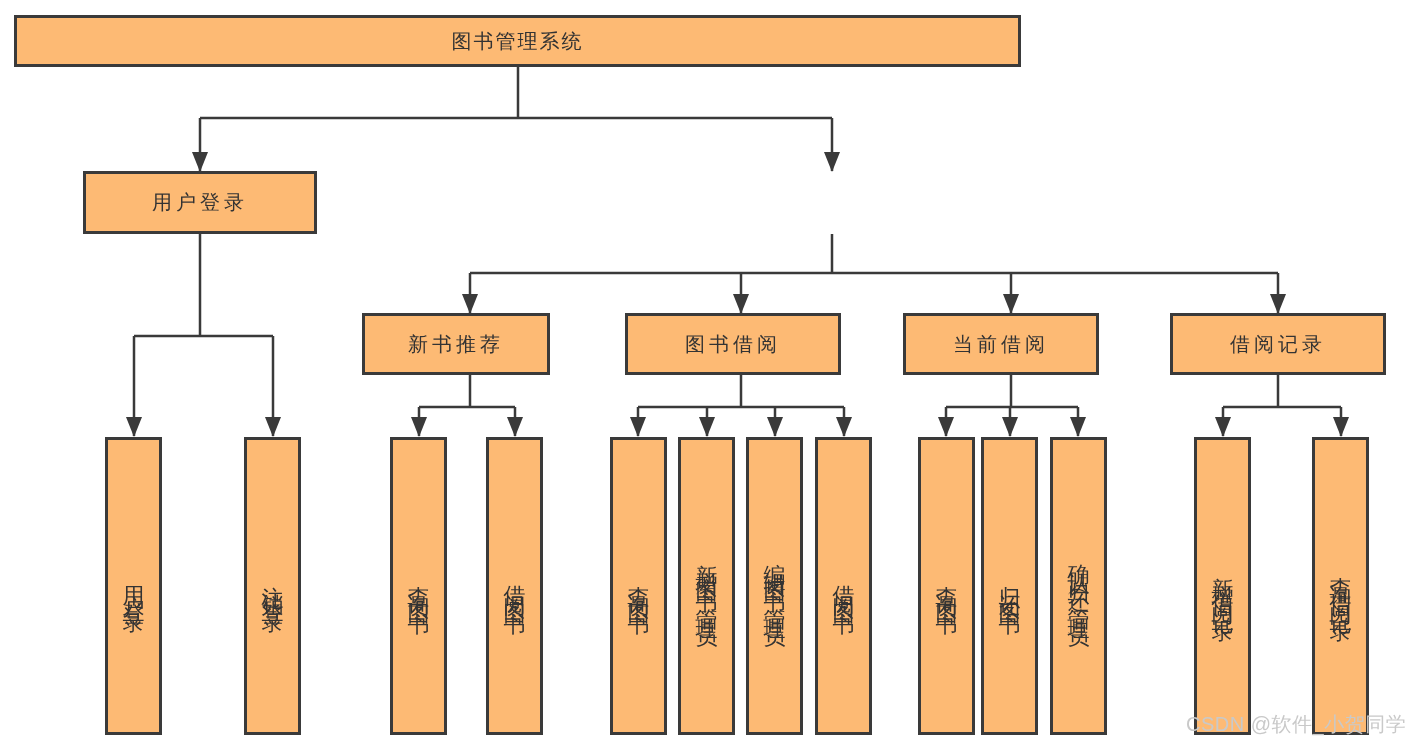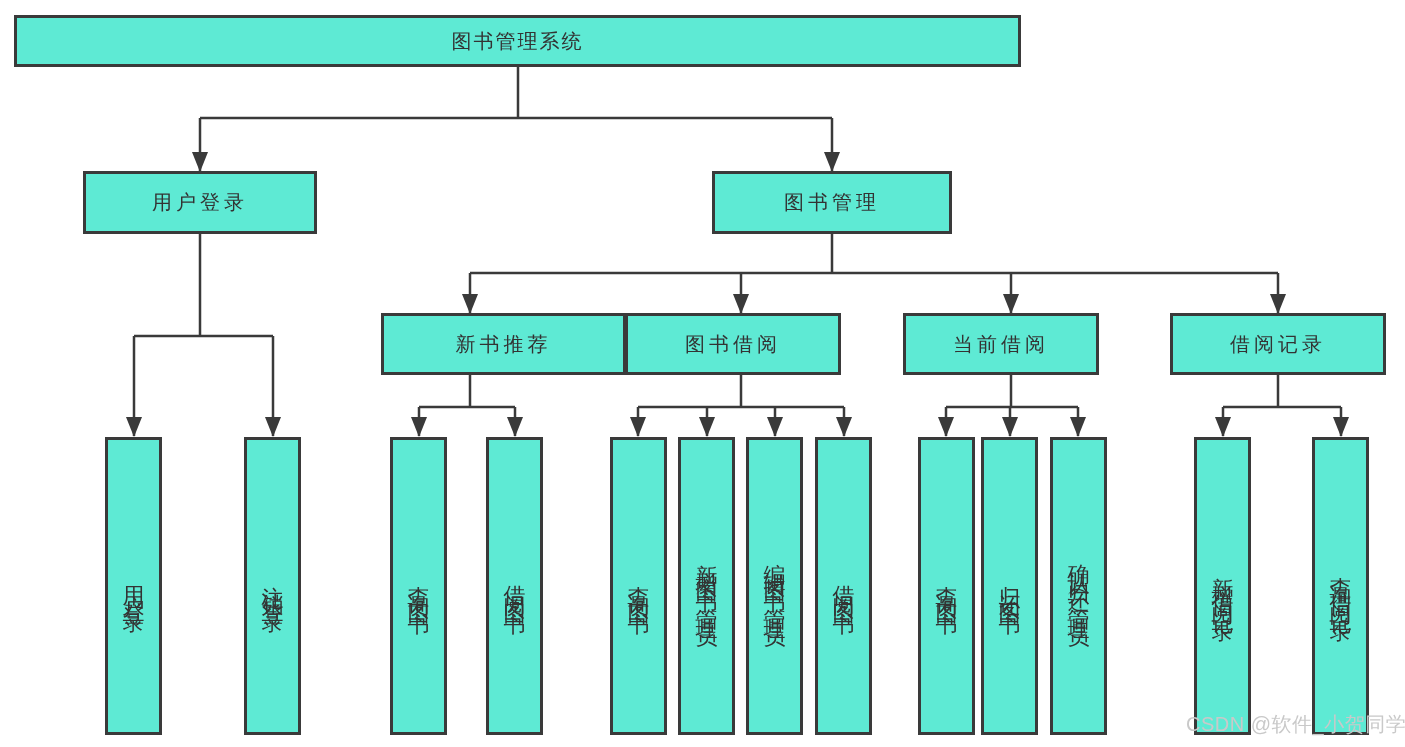--- a/index.html
+++ b/index.html
@@ -2,21 +2,21 @@
 <html><head>
 <meta charset="utf-8">
 <style>
   html,body{margin:0;padding:0;background:#ffffff;}
   .canvas{
     position:relative;width:1405px;height:747px;background:#ffffff;
     font-family:"Liberation Sans","DejaVu Sans",sans-serif;overflow:hidden;
   }
   .connectors{position:absolute;left:0;top:0;z-index:0;}
   .hnode,.vnode{
-    position:absolute;background:#5eead4;border:3px solid #3a3a3a;
+    position:absolute;background:#fdba74;border:3px solid #3a3a3a;
     box-sizing:border-box;display:flex;align-items:center;justify-content:center;
     color:#333333;z-index:1;
   }
   .hnode .lbl{font-size:20px;letter-spacing:4px;white-space:nowrap;}
   .hnode.root .lbl{letter-spacing:2px;}
   .hnode.lv2{top:171px;height:63px;}
   .hnode.lv3{top:313px;height:62px;}
   .vnode{top:437px;width:57px;height:298px;}
   .vnode .vlbl{
     writing-mode:vertical-rl;text-orientation:mixed;
@@ -75,25 +75,22 @@
     </g>
   </svg>
 
   <div class="hnode root" style="left:14px;top:15px;width:1007px;height:52px">
     <span class="lbl">图书管理系统</span>
   </div>
 
   <div class="hnode lv2" style="left:83px;width:234px">
     <span class="lbl">用户登录</span>
   </div>
-  <div class="hnode lv2" style="left:712px;width:240px">
-    <span class="lbl">图书管理</span>
-  </div>
 
-  <div class="hnode lv3" style="left:381px;width:245px">
+  <div class="hnode lv3" style="left:362px;width:188px">
     <span class="lbl">新书推荐</span>
   </div>
   <div class="hnode lv3" style="left:625px;width:216px">
     <span class="lbl">图书借阅</span>
   </div>
   <div class="hnode lv3" style="left:903px;width:196px">
     <span class="lbl">当前借阅</span>
   </div>
   <div class="hnode lv3" style="left:1170px;width:216px">
     <span class="lbl">借阅记录</span>

